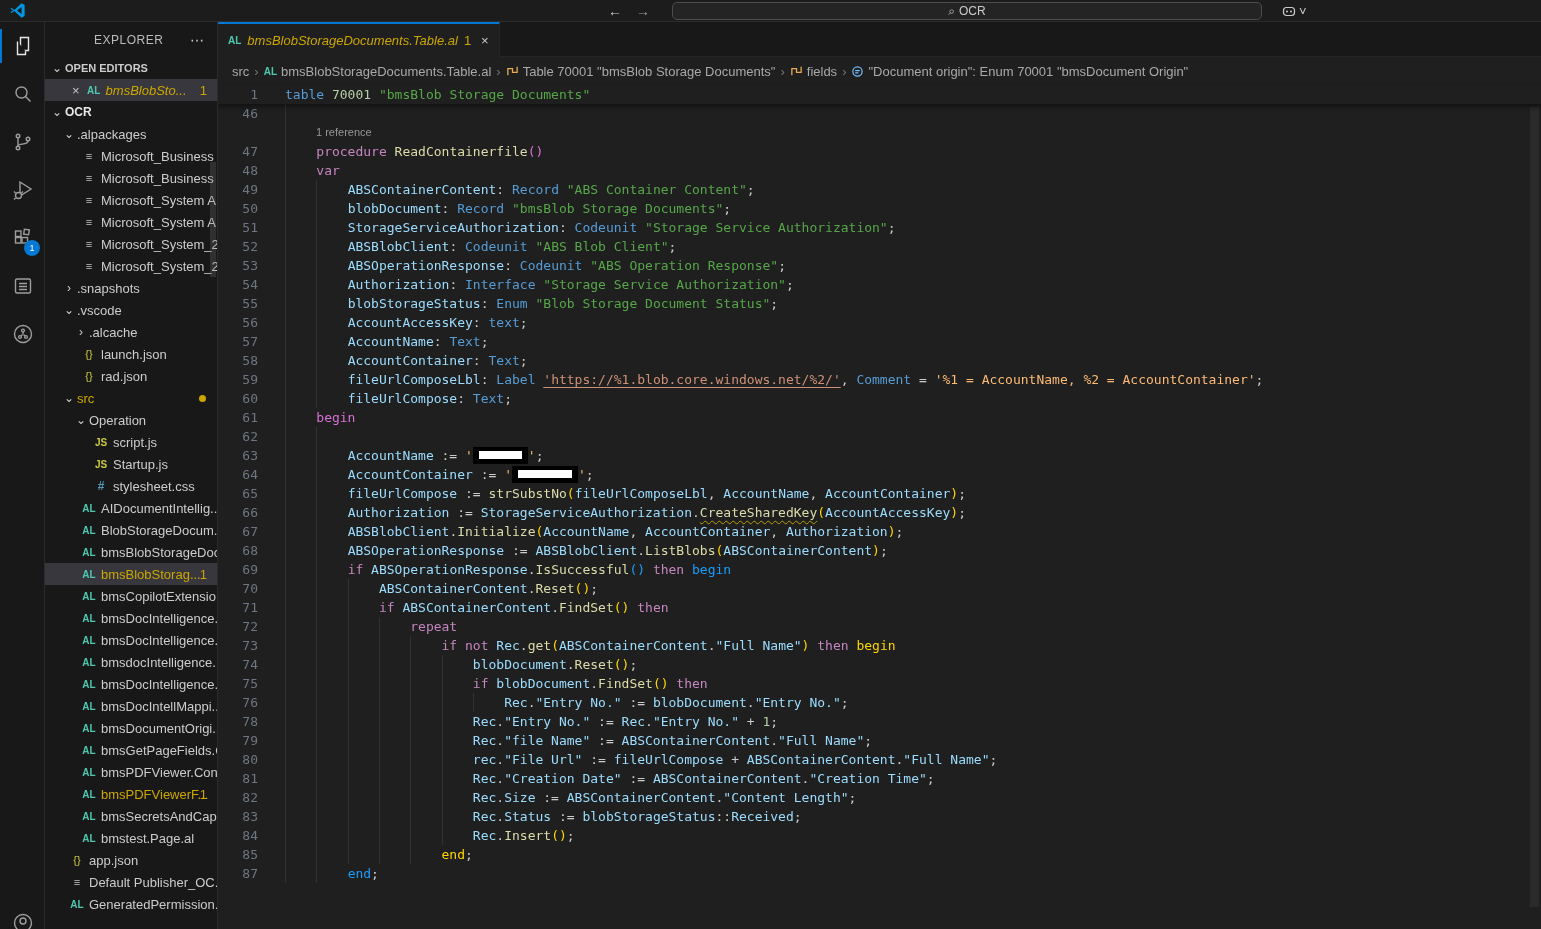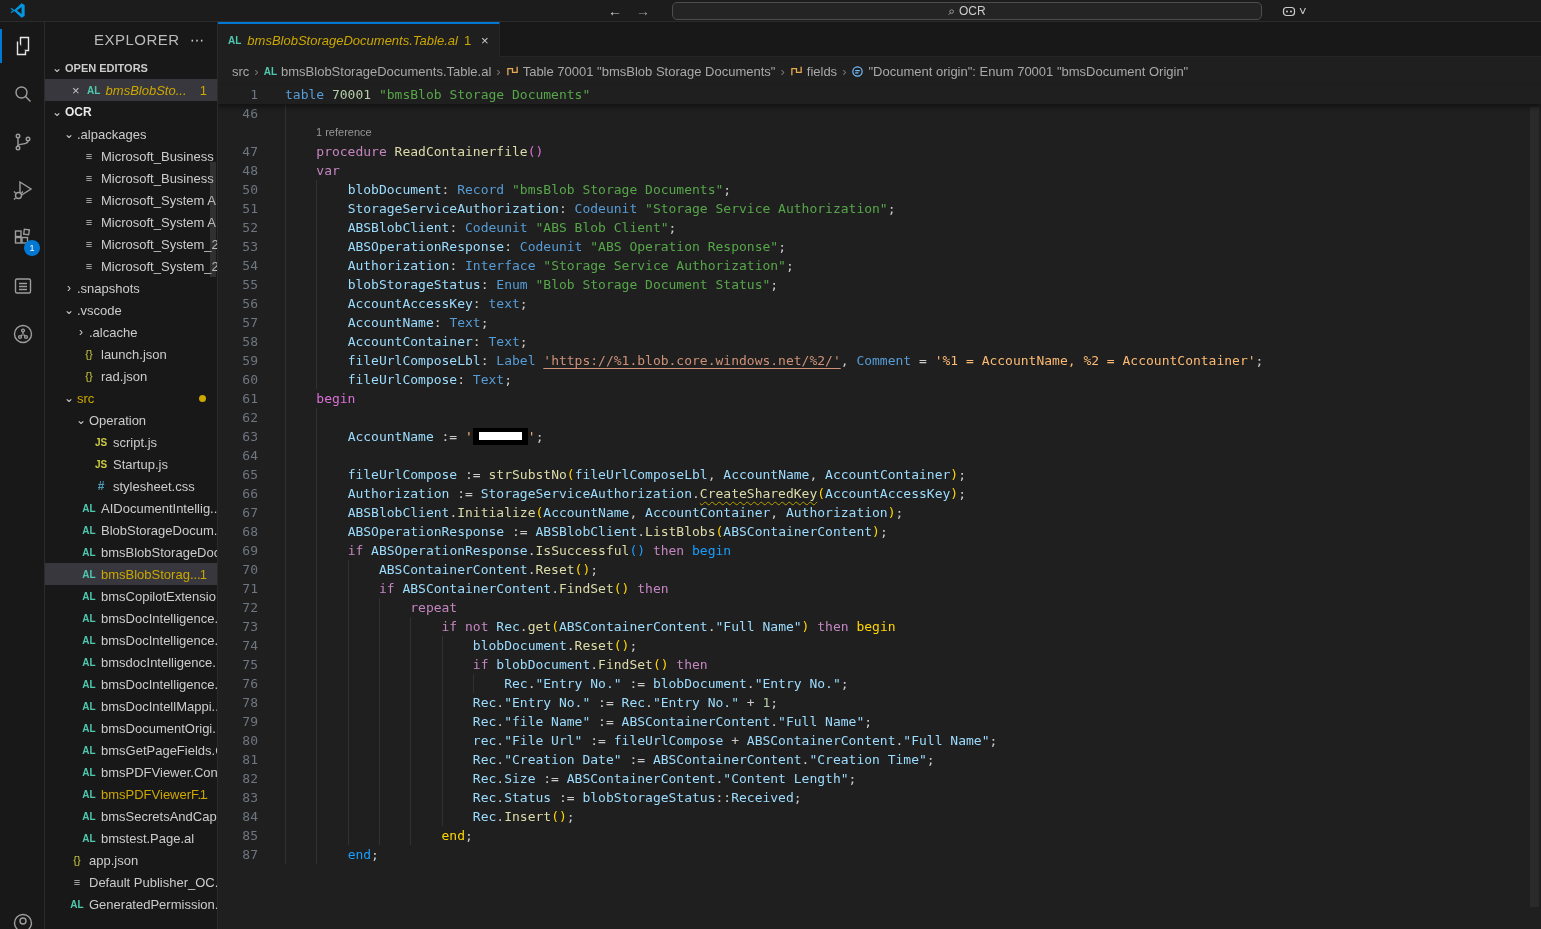--- a/index.html
+++ b/index.html
@@ -28,21 +28,21 @@
   .activitybar { width:45px; background:#181818; border-right:1px solid #2b2b2b; position:relative; flex:none; }
   .ab-cell { width:45px; height:48px; display:flex; align-items:center; justify-content:center; position:relative; }
   .ab-cell.active::before { content:""; position:absolute; left:0; top:7px; width:2px; height:34px; background:#0078d4; }
   .ab-badge { position:absolute; right:5px; bottom:6px; width:16px; height:16px; border-radius:50%;
     background:#0078d4; color:#fff; font-size:9px; display:flex; align-items:center; justify-content:center; }
   .ab-bottom { position:absolute; left:0; bottom:-8px; width:45px; height:26px; display:flex; justify-content:center; }
 
   
   .sidebar { width:173px; background:#181818; border-right:1px solid #2b2b2b; position:relative; flex:none; overflow:hidden; }
   .sb-header { height:35px; display:flex; align-items:center; padding:0 12px; }
-  .sb-title { font-size:15px; letter-spacing:.5px; color:#bbbbbb; flex:1;padding-left:37px; }
+  .sb-title { font-size:12px; letter-spacing:.5px; color:#bbbbbb; flex:1;padding-left:37px; }
   .sb-dots { color:#cccccc; font-size:14px; letter-spacing:1px; }
   .sec-row { height:22px; display:flex; align-items:center; font-weight:bold; font-size:11px; color:#cccccc; padding-left:4px; }
   .sec-row .chev { width:16px; text-align:center; font-weight:normal; font-size:12px; color:#cccccc; }
   .oe-item { height:22px; background:#37373d; display:flex; align-items:center; padding-left:27px; position:relative; }
   .oe-close { color:#c5c5c5; font-size:13px; margin-right:6px; }
   .warn-text { color:#cca700; }
   .italic { font-style:italic; }
   .oe-badge { position:absolute; right:10px; color:#cca700; }
 
   .tree-row { height:22px; display:flex; align-items:center; position:relative; white-space:nowrap; }
@@ -414,20 +414,26 @@
           <span class="ct">    <span class="c-k">procedure </span><span class="c-f">ReadContainerfile</span><span class="c-b2">()</span></span>
         </div>
         <div class="crow">
           <span class="guide" style="left: calc(0ch + 67px);"></span>
           <span class="lnum">48</span>
           <span class="ct">    <span class="c-k">var</span></span>
         </div>
         <div class="crow">
           <span class="guide" style="left: calc(0ch + 67px);"></span>
           <span class="guide" style="left: calc(4ch + 67px);"></span>
+          <span class="lnum">49</span>
+          <span class="ct">        <span class="c-v">ABSContainerContent</span><span class="c-p">: </span><span class="c-t">Record </span><span class="c-o">"ABS Container Content"</span><span class="c-p">;</span></span>
+        </div>
+        <div class="crow">
+          <span class="guide" style="left: calc(0ch + 67px);"></span>
+          <span class="guide" style="left: calc(4ch + 67px);"></span>
           <span class="lnum">50</span>
           <span class="ct">        <span class="c-v">blobDocument</span><span class="c-p">: </span><span class="c-t">Record </span><span class="c-o">"bmsBlob Storage Documents"</span><span class="c-p">;</span></span>
         </div>
         <div class="crow">
           <span class="guide" style="left: calc(0ch + 67px);"></span>
           <span class="guide" style="left: calc(4ch + 67px);"></span>
           <span class="lnum">51</span>
           <span class="ct">        <span class="c-v">StorageServiceAuthorization</span><span class="c-p">: </span><span class="c-t">Codeunit </span><span class="c-o">"Storage Service Authorization"</span><span class="c-p">;</span></span>
         </div>
         <div class="crow">
@@ -497,20 +503,21 @@
         <div class="crow">
           <span class="guide" style="left: calc(0ch + 67px);"></span>
           <span class="guide" style="left: calc(4ch + 67px);"></span>
           <span class="lnum">63</span>
           <span class="ct">        <span class="c-v">AccountName</span><span class="c-p"> := </span><span class="c-s">'</span><span class="redact" style="width: 55px;"><i></i></span><span class="c-s">'</span><span class="c-p">;</span></span>
         </div>
         <div class="crow">
           <span class="guide" style="left: calc(0ch + 67px);"></span>
           <span class="guide" style="left: calc(4ch + 67px);"></span>
           <span class="lnum">64</span>
+          <span class="ct">        <span class="c-v">AccountContainer</span><span class="c-p"> := </span><span class="c-s">'</span><span class="redact" style="width: 66px;"><i></i></span><span class="c-s">'</span><span class="c-p">;</span></span>
         </div>
         <div class="crow">
           <span class="guide" style="left: calc(0ch + 67px);"></span>
           <span class="guide" style="left: calc(4ch + 67px);"></span>
           <span class="lnum">65</span>
           <span class="ct">        <span class="c-v">fileUrlCompose</span><span class="c-p"> := </span><span class="c-f">strSubstNo</span><span class="c-b1">(</span><span class="c-v">fileUrlComposeLbl</span><span class="c-p">, </span><span class="c-v">AccountName</span><span class="c-p">, </span><span class="c-v">AccountContainer</span><span class="c-b1">)</span><span class="c-p">;</span></span>
         </div>
         <div class="crow">
           <span class="guide" style="left: calc(0ch + 67px);"></span>
           <span class="guide" style="left: calc(4ch + 67px);"></span>

